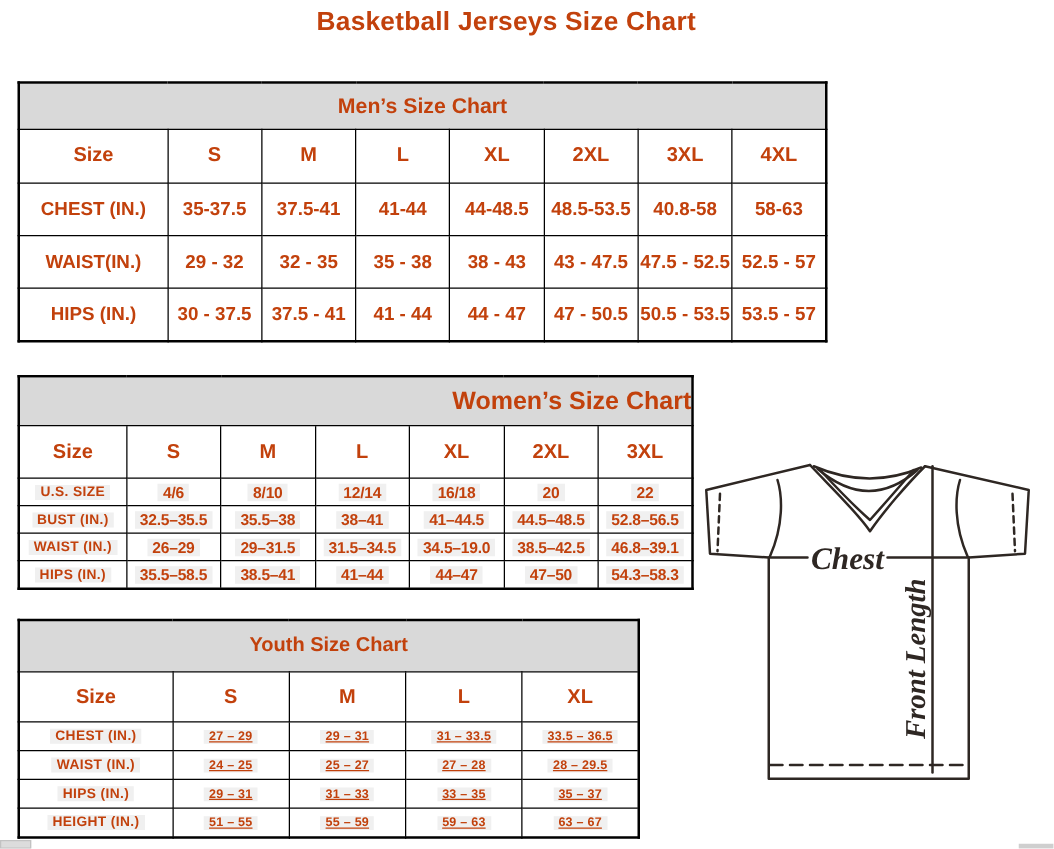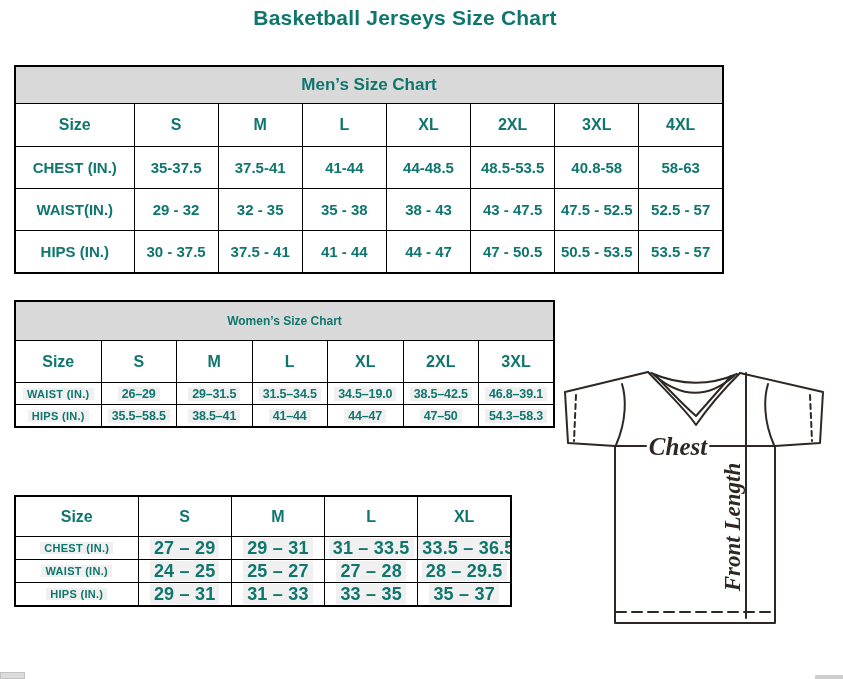--- a/index.html
+++ b/index.html
@@ -1,45 +1,45 @@
 <!DOCTYPE html>
 <html><head>
 <meta charset="utf-8">
 <style>
   html,body{margin:0;padding:0;background:#fff;}
   #stage{position:relative;width:843px;height:679px;background:#fff;overflow:hidden;
-         font-family:"Liberation Sans",sans-serif;color:#0f766e;}
+         font-family:"Liberation Sans",sans-serif;color:#c2410c;}
 
   #main-title{position:absolute;top:6px;left:0;width:810px;margin:0;text-align:center;
               font-size:21px;font-weight:bold;letter-spacing:0.2px;}
 
   table{position:absolute;border-collapse:collapse;table-layout:fixed;background:#fff;}
   th,td{border:1px solid #000;text-align:center;vertical-align:middle;padding:0;
         overflow:hidden;white-space:nowrap;font-weight:bold;}
   tr.title-row td{background:#d9d9d9;font-weight:bold;}
 
   
-  #men{left:14px;top:65px;width:710px;border:2px solid #000;}
+  #men{left:14px;top:65px;width:648px;border:2px solid #000;}
   #men tr.title-row td{height:36px;font-size:17px;}
   #men tr.header-row th{height:42px;font-size:16px;}
   #men tr.data-row th,#men tr.data-row td{height:41px;font-size:15px;}
 
   
   #women{left:14px;top:300px;width:541px;border:2px solid #000;}
-  #women tr.title-row td{height:38px;font-size:12px;}
+  #women tr.title-row td{height:38px;font-size:20px;text-align:right;}
   #women tr.header-row th{height:41px;font-size:16px;}
   #women tr.data-row th{height:21px;font-size:11px;letter-spacing:0.3px;}
   #women tr.data-row td{height:21px;font-size:12.5px;letter-spacing:-0.2px;}
 
   
   #youth{left:14px;top:495px;width:498px;border:2px solid #000;}
   #youth tr.title-row td{height:40px;font-size:16px;}
   #youth tr.header-row th{height:39px;font-size:16px;}
   #youth tr.data-row th{height:22px;font-size:11px;letter-spacing:0.3px;}
-  #youth tr.data-row td{height:22px;font-size:18px;letter-spacing:0.2px;}
+  #youth tr.data-row td{height:22px;font-size:10px;letter-spacing:0.2px;text-decoration:underline;}
 
   
   #women tr.data-row .v,#youth tr.data-row .v,
   #women tr.data-row th .v,#youth tr.data-row th .v{background:#f0f0f0;padding:0 4px;}
 
   
   #jersey{position:absolute;left:556px;top:362px;}
   .measure-text{font-family:"Liberation Serif",serif;font-style:italic;font-weight:bold;
                 fill:#2e2723;}
 
@@ -120,20 +120,38 @@
         <tr class="header-row">
           <th>Size</th>
           <th>S</th>
           <th>M</th>
           <th>L</th>
           <th>XL</th>
           <th>2XL</th>
           <th>3XL</th>
         </tr>
         <tr class="data-row">
+          <th><span class="v">U.S. SIZE</span></th>
+          <td><span class="v">4/6</span></td>
+          <td><span class="v">8/10</span></td>
+          <td><span class="v">12/14</span></td>
+          <td><span class="v">16/18</span></td>
+          <td><span class="v">20</span></td>
+          <td><span class="v">22</span></td>
+        </tr>
+        <tr class="data-row">
+          <th><span class="v">BUST (IN.)</span></th>
+          <td><span class="v">32.5–35.5</span></td>
+          <td><span class="v">35.5–38</span></td>
+          <td><span class="v">38–41</span></td>
+          <td><span class="v">41–44.5</span></td>
+          <td><span class="v">44.5–48.5</span></td>
+          <td><span class="v">52.8–56.5</span></td>
+        </tr>
+        <tr class="data-row">
           <th><span class="v">WAIST (IN.)</span></th>
           <td><span class="v">26–29</span></td>
           <td><span class="v">29–31.5</span></td>
           <td><span class="v">31.5–34.5</span></td>
           <td><span class="v">34.5–19.0</span></td>
           <td><span class="v">38.5–42.5</span></td>
           <td><span class="v">46.8–39.1</span></td>
         </tr>
         <tr class="data-row">
           <th><span class="v">HIPS (IN.)</span></th>
@@ -146,20 +164,23 @@
         </tr>
       </tbody>
     </table>
 
   <table id="youth">
     <colgroup>
         <col style="width:123px">
         <col span="4">
       </colgroup>
   <tbody>
+        <tr class="title-row">
+          <td colspan="5">Youth Size Chart</td>
+        </tr>
         <tr class="header-row">
           <th>Size</th>
           <th>S</th>
           <th>M</th>
           <th>L</th>
           <th>XL</th>
         </tr>
         <tr class="data-row">
           <th><span class="v">CHEST (IN.)</span></th>
           <td><span class="v">27 – 29</span></td>
@@ -174,20 +195,27 @@
           <td><span class="v">27 – 28</span></td>
           <td><span class="v">28 – 29.5</span></td>
         </tr>
         <tr class="data-row">
           <th><span class="v">HIPS (IN.)</span></th>
           <td><span class="v">29 – 31</span></td>
           <td><span class="v">31 – 33</span></td>
           <td><span class="v">33 – 35</span></td>
           <td><span class="v">35 – 37</span></td>
         </tr>
+        <tr class="data-row">
+          <th><span class="v">HEIGHT (IN.)</span></th>
+          <td><span class="v">51 – 55</span></td>
+          <td><span class="v">55 – 59</span></td>
+          <td><span class="v">59 – 63</span></td>
+          <td><span class="v">63 – 67</span></td>
+        </tr>
       </tbody>
     </table>
 
   <svg id="jersey" width="287" height="270" viewBox="0 0 287 270">
     <g fill="none" stroke="#2e2723" stroke-width="2" stroke-linejoin="round" stroke-linecap="round">
 
       <path d="M 92,10 L 9,30 L 12,81 L 59,84 L 59,261 L 219,261 L 219,84 L 264,81 L 267,30 L 184,11"></path>
 
       <path d="M 92,10 C 107,26 130,48 140,63 C 151,47 170,25 184,11"></path>
       <path d="M 95,11 Q 139,30 181,12"></path>

